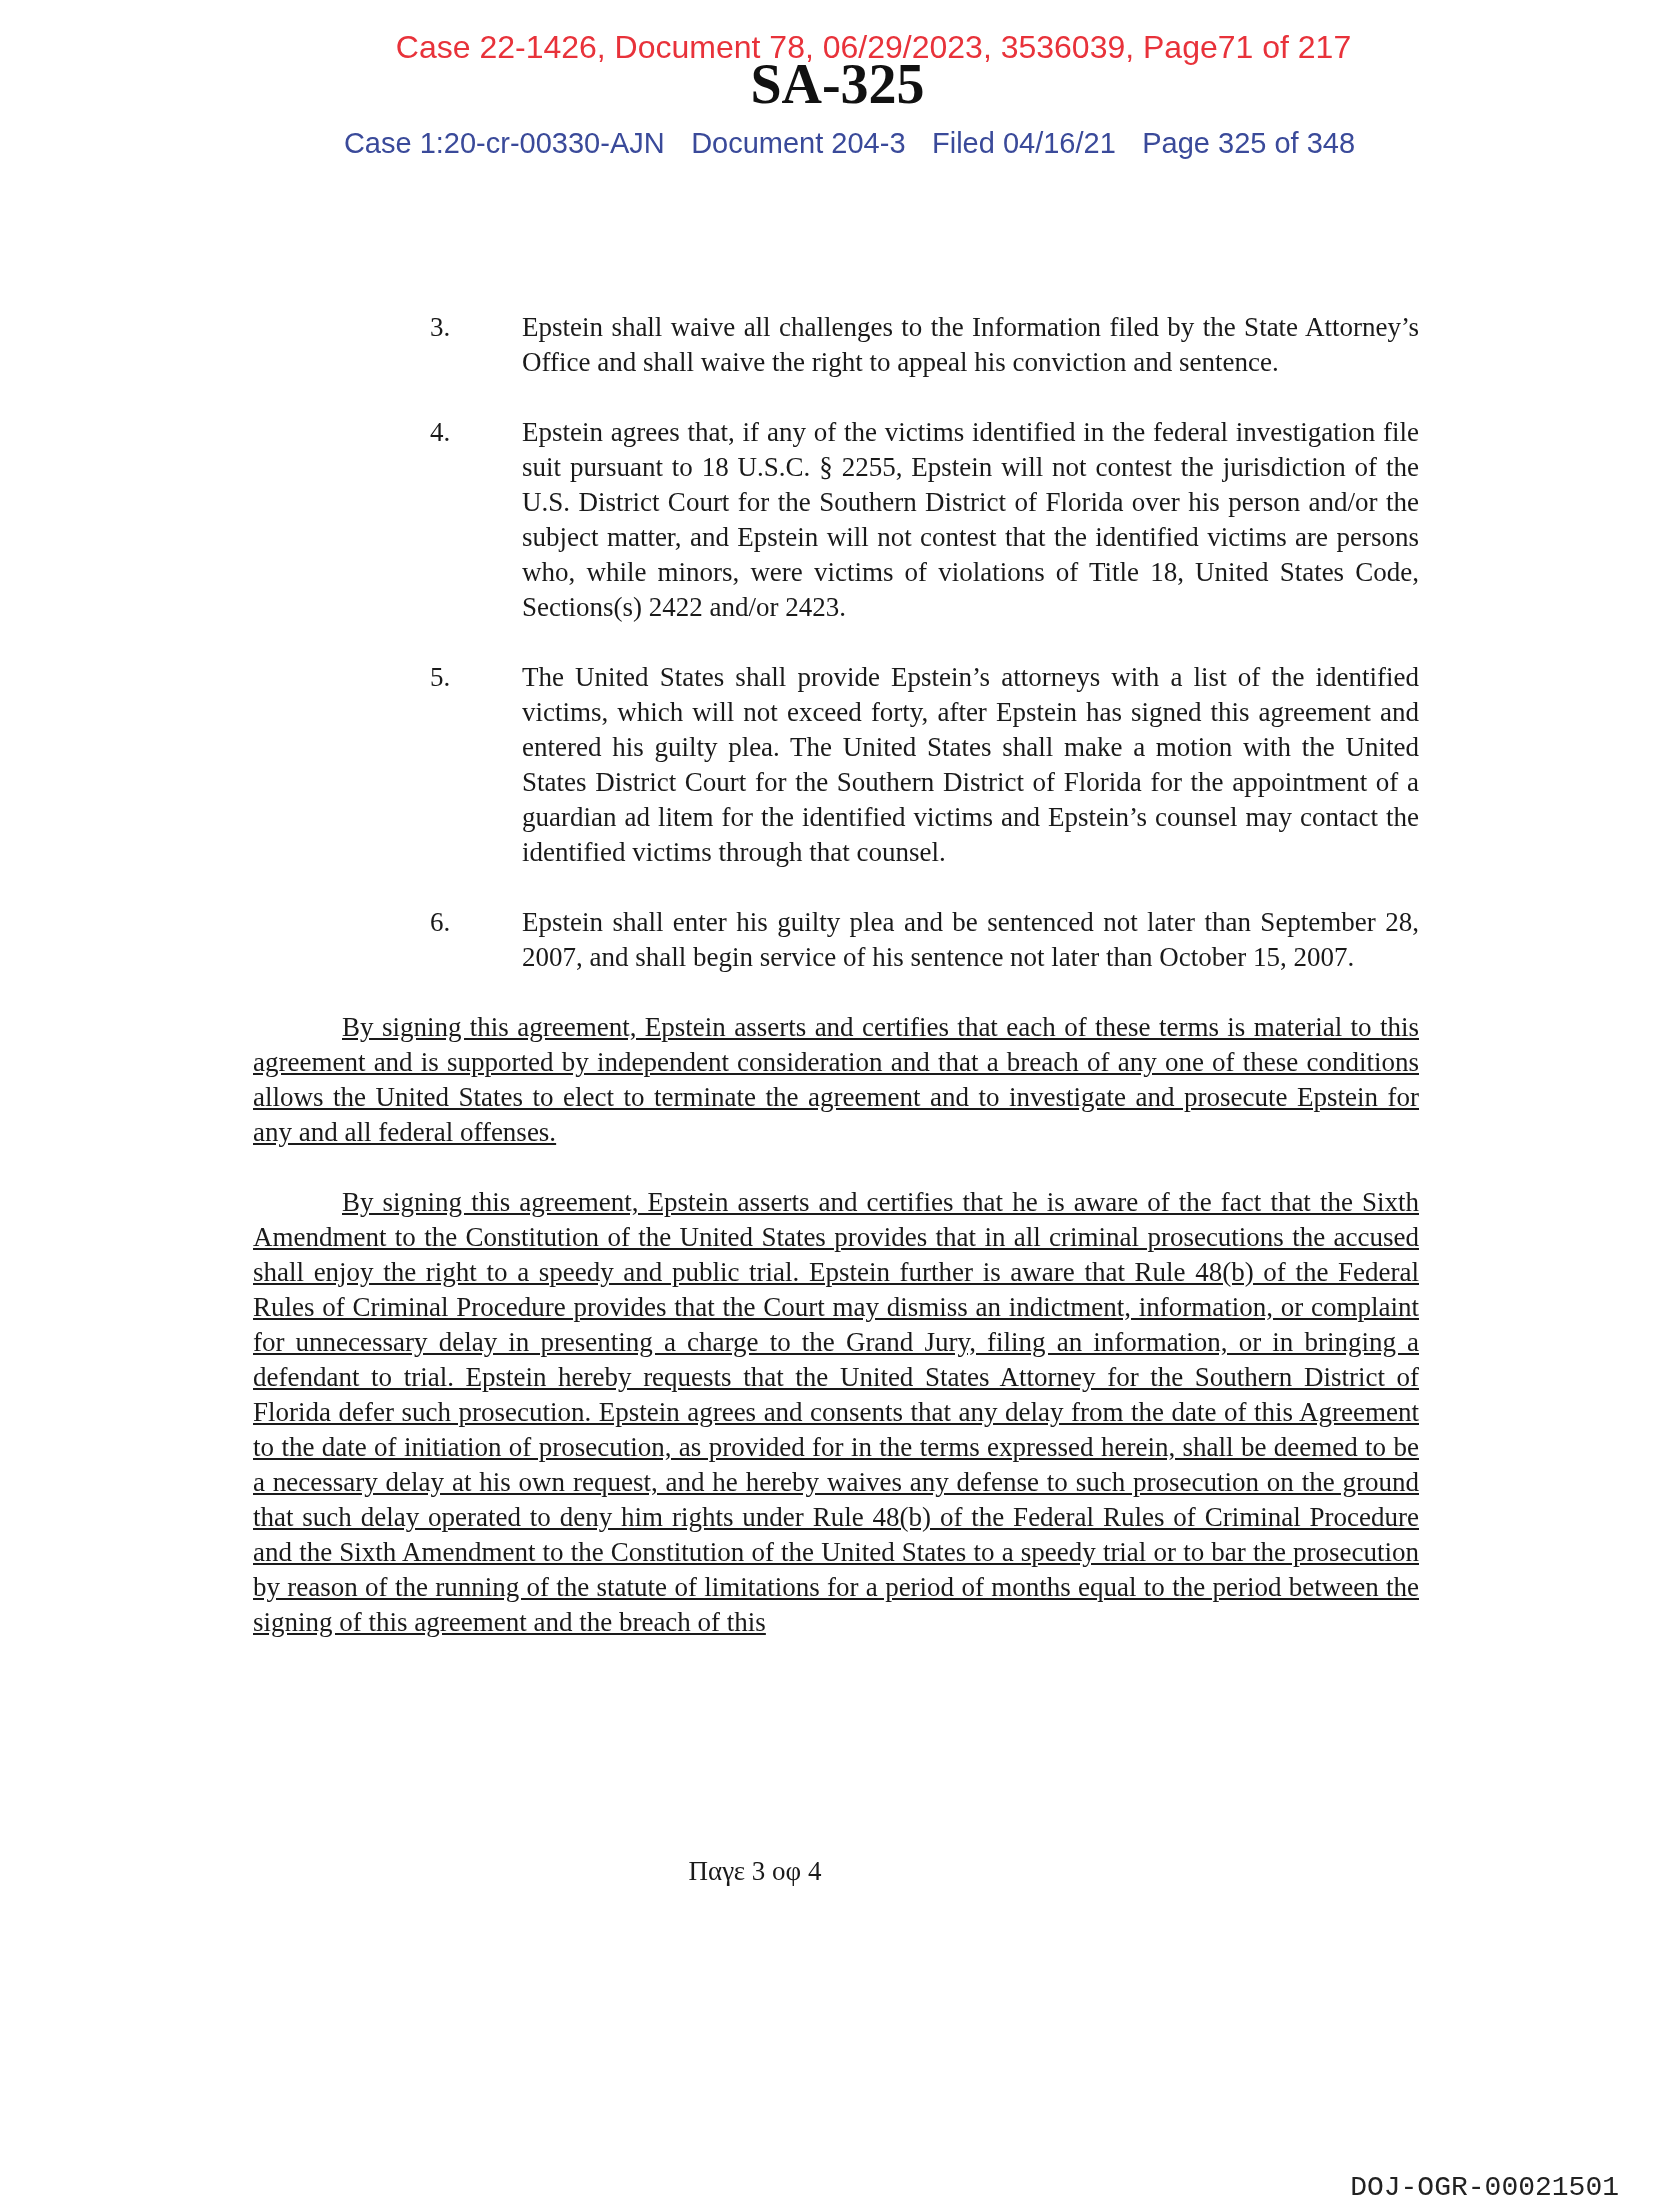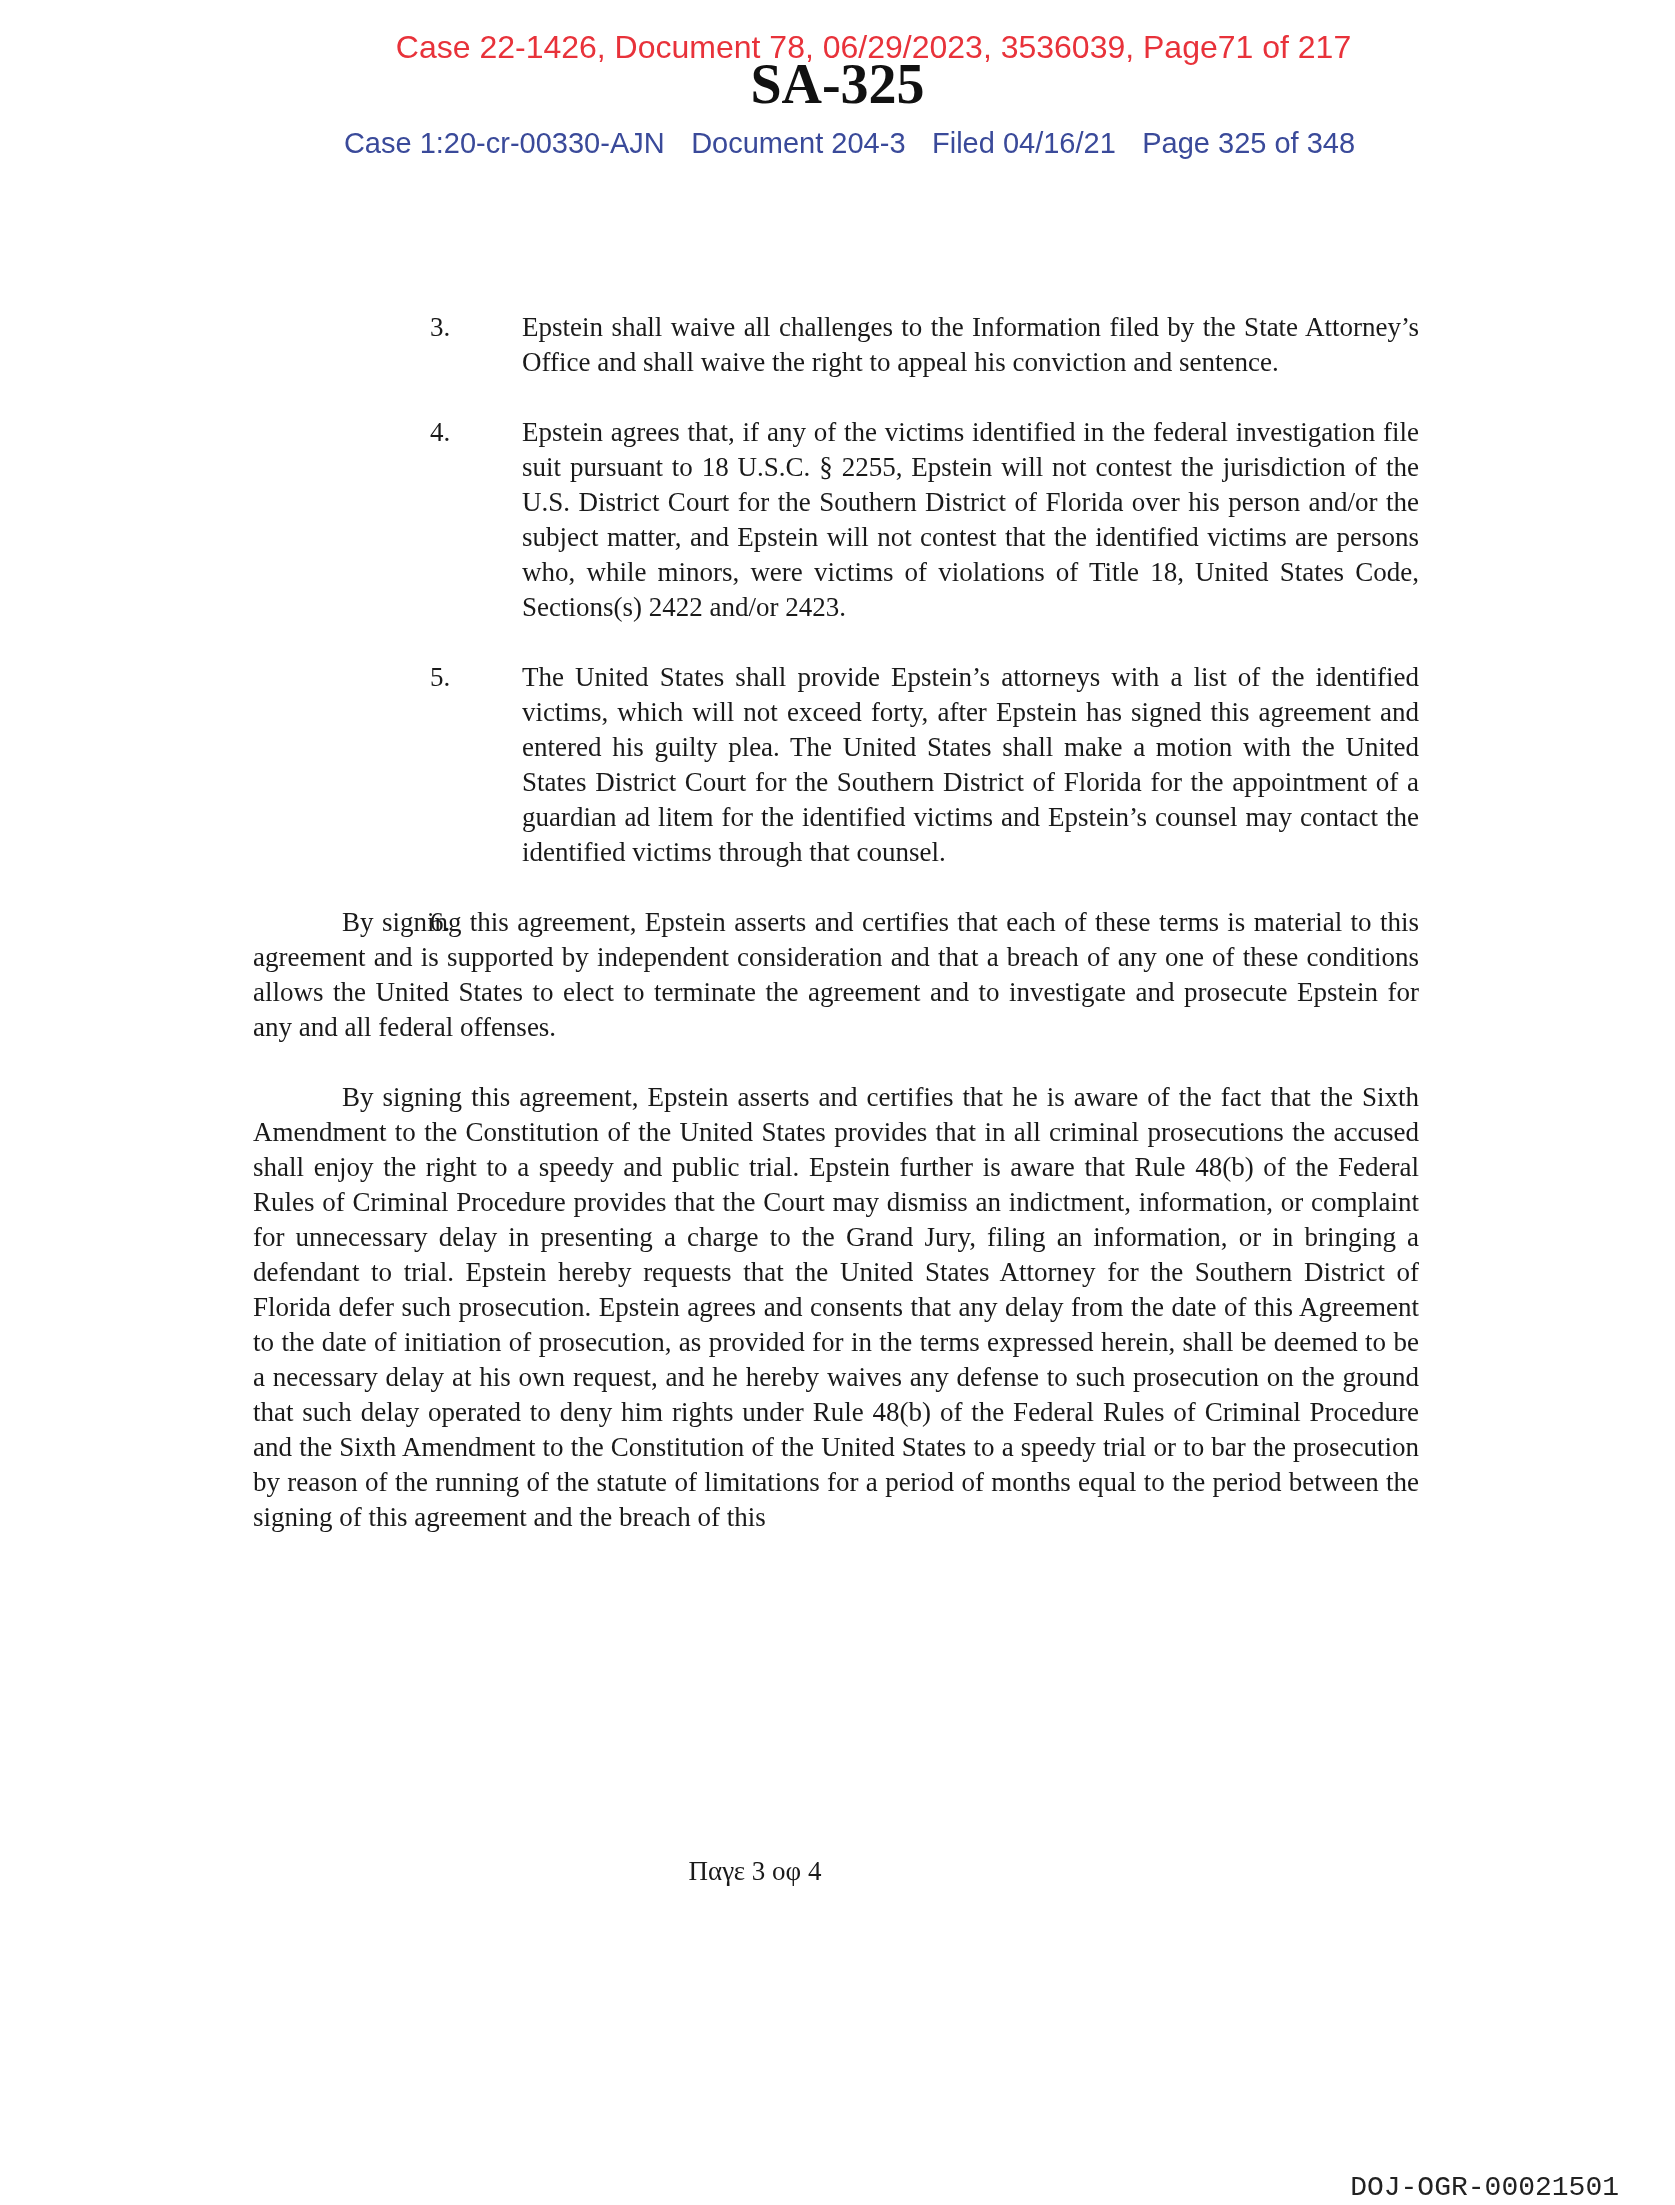--- a/index.html
+++ b/index.html
@@ -73,20 +73,21 @@
       top: 0;
     }
     .item-text {
       display: block;
       text-align: justify;
     }
     .para {
       text-indent: 89px;
       text-align: justify;
       margin: 9px 0 35px 0;
+      text-decoration: underline;
     }
     .page-footer {
       position: absolute;
       top: 1854px;
       left: 0;
       width: 1510px;
       text-align: center;
       font-size: 27px;
       line-height: 35px;
     }
@@ -122,20 +123,21 @@
   <div class="item">
     <span class="item-num">4.</span>
     <span class="item-text">Epstein agrees that, if any of the victims identified in the federal investigation file suit pursuant to 18 U.S.C. § 2255, Epstein will not contest the jurisdiction of the U.S. District Court for the Southern District of Florida over his person and/or the subject matter, and Epstein will not contest that the identified victims are persons who, while minors, were victims of violations of Title 18, United States Code, Sections(s) 2422 and/or 2423.</span>
   </div>
   <div class="item">
     <span class="item-num">5.</span>
     <span class="item-text">The United States shall provide Epstein’s attorneys with a list of the identified victims, which will not exceed forty, after Epstein has signed this agreement and entered his guilty plea.  The United States shall make a motion with the United States District Court for the Southern District of Florida for the appointment of a guardian ad litem for the identified victims and Epstein’s counsel may contact the identified victims through that counsel.</span>
   </div>
   <div class="item">
     <span class="item-num">6.</span>
+    <span class="item-text">Epstein shall enter his guilty plea and be sentenced not later than September 28, 2007, and shall begin service of his sentence not later than October 15, 2007.</span>
   </div>
 
   <p class="para">By signing this agreement, Epstein asserts and certifies that each of these terms is material to this agreement and is supported by independent consideration and that a breach of any one of these conditions allows the United States to elect to terminate the agreement and to investigate and prosecute Epstein for any and all federal offenses.</p>
   <p class="para">By signing this agreement, Epstein asserts and certifies that he is aware of the fact that the Sixth Amendment to the Constitution of the United States provides that in all criminal prosecutions the accused shall enjoy the right to a speedy and public trial.  Epstein further is aware that Rule 48(b) of the Federal Rules of Criminal Procedure provides that the Court may dismiss an indictment, information, or complaint for unnecessary delay in presenting a charge to the Grand Jury, filing an information, or in bringing a defendant to trial.  Epstein hereby requests that the United States Attorney for the Southern District of Florida defer such prosecution.  Epstein agrees and consents that any delay from the date of this Agreement to the date of initiation of prosecution, as provided for in the terms expressed herein, shall be deemed to be a necessary delay at his own request, and he hereby waives any defense to such prosecution on the ground that such delay operated to deny him rights under Rule 48(b) of the Federal Rules of Criminal Procedure and the Sixth Amendment to the Constitution of the United States to a speedy trial or to bar the prosecution by reason of the running of the statute of limitations for a period of months equal to the period between the signing of this agreement and the breach of this</p>
 </div>
 
 <div class="page-footer">Παγε 3 οφ 4</div>
 
 <div class="bates">DOJ-OGR-00021501</div>
 

